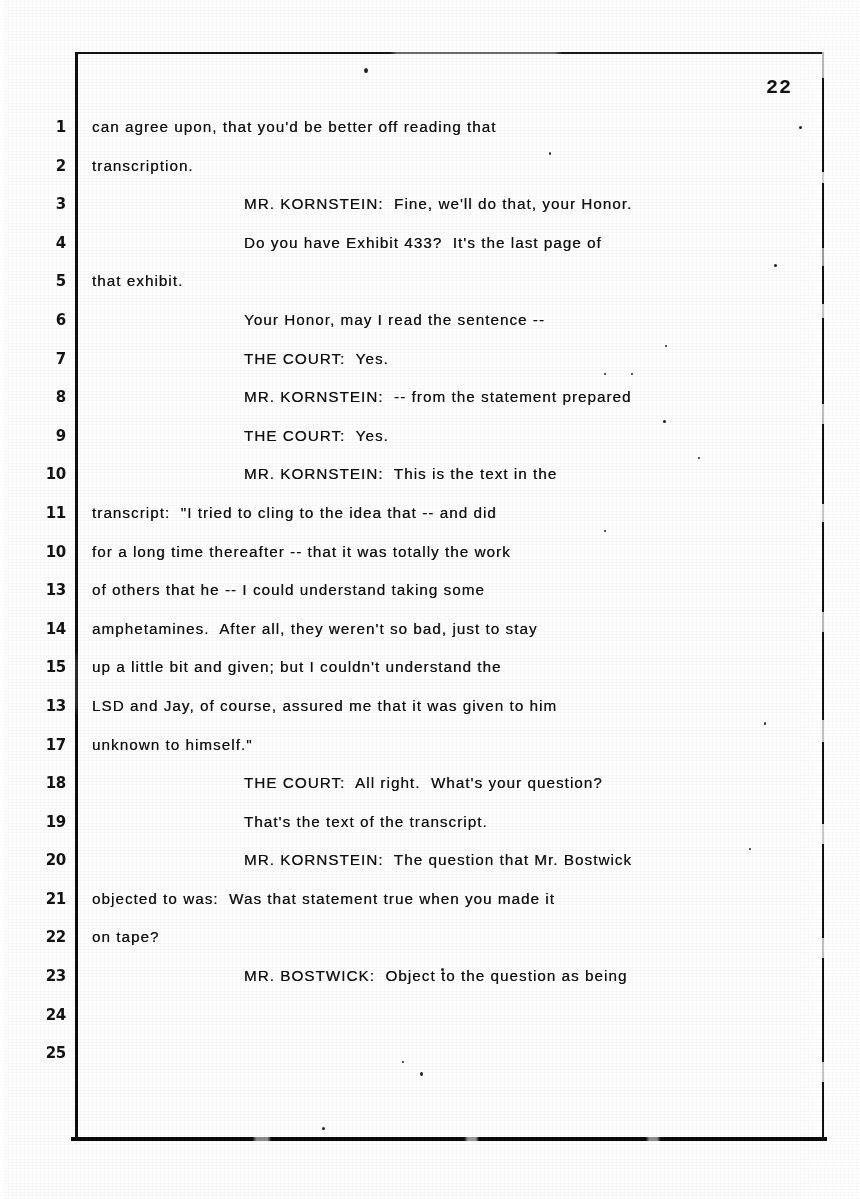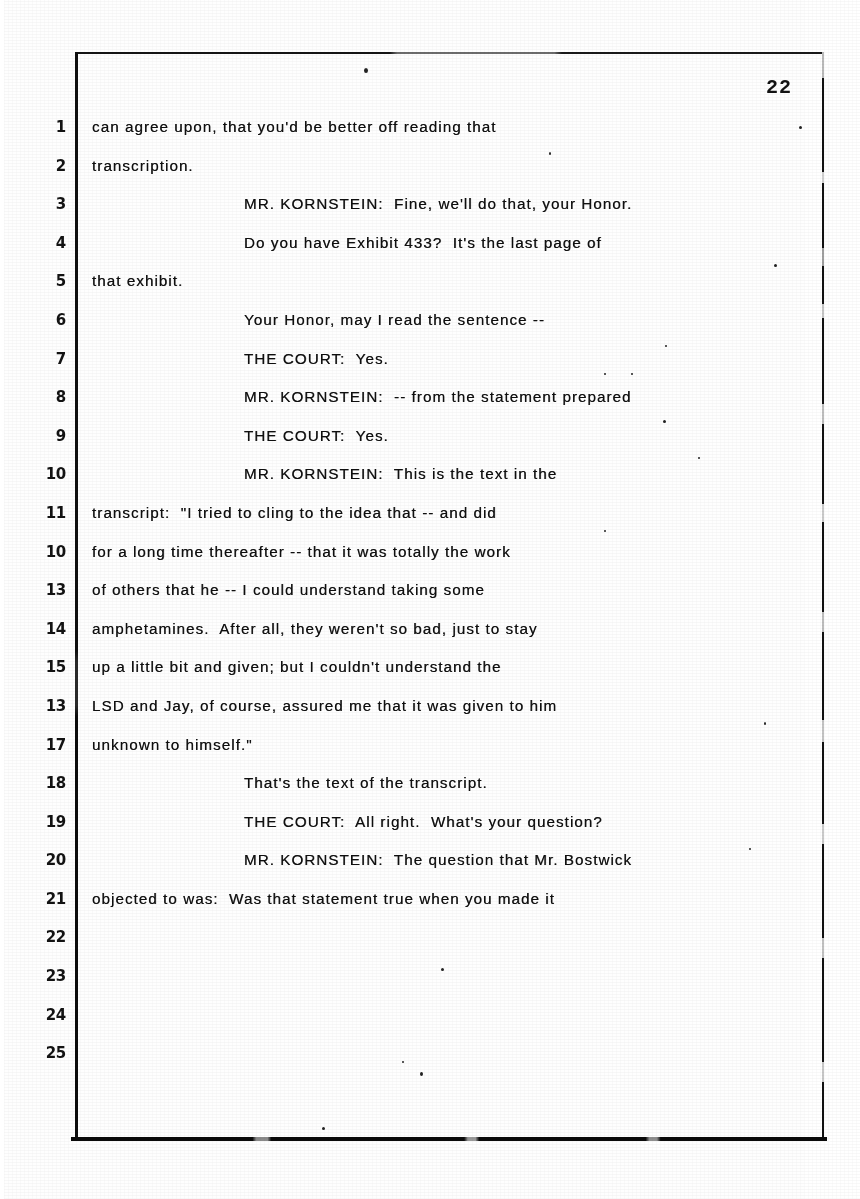--- a/index.html
+++ b/index.html
@@ -214,24 +214,26 @@
       <div class="transcript-line indent">MR. KORNSTEIN:  -- from the statement prepared</div>
       <div class="transcript-line indent">THE COURT:  Yes.</div>
       <div class="transcript-line indent">MR. KORNSTEIN:  This is the text in the</div>
       <div class="transcript-line">transcript:  "I tried to cling to the idea that -- and did</div>
       <div class="transcript-line">for a long time thereafter -- that it was totally the work</div>
       <div class="transcript-line">of others that he -- I could understand taking some</div>
       <div class="transcript-line">amphetamines.  After all, they weren't so bad, just to stay</div>
       <div class="transcript-line">up a little bit and given; but I couldn't understand the</div>
       <div class="transcript-line">LSD and Jay, of course, assured me that it was given to him</div>
       <div class="transcript-line">unknown to himself."</div>
+      <div class="transcript-line indent">THE COURT:  All right.  What's your question?</div>
       <div class="transcript-line indent">That's the text of the transcript.</div>
-      <div class="transcript-line indent">THE COURT:  All right.  What's your question?</div>
       <div class="transcript-line indent">MR. KORNSTEIN:  The question that Mr. Bostwick</div>
       <div class="transcript-line">objected to was:  Was that statement true when you made it</div>
+      <div class="transcript-line">on tape?</div>
+      <div class="transcript-line indent">MR. BOSTWICK:  Object to the question as being</div>
     </div>
 
   <div class="speckle" style="left:360px; top:68px; width:4px; height:5px;"></div>
   <div class="speckle" style="left:795px; top:126px; width:3px; height:3px;"></div>
   <div class="speckle" style="left:545px; top:152px; width:2px; height:3px;"></div>
   <div class="speckle" style="left:770px; top:264px; width:3px; height:3px;"></div>
   <div class="speckle" style="left:661px; top:345px; width:2px; height:2px;"></div>
   <div class="speckle" style="left:600px; top:373px; width:2px; height:2px;"></div>
   <div class="speckle" style="left:627px; top:373px; width:2px; height:2px;"></div>
   <div class="speckle" style="left:659px; top:420px; width:3px; height:3px;"></div>

